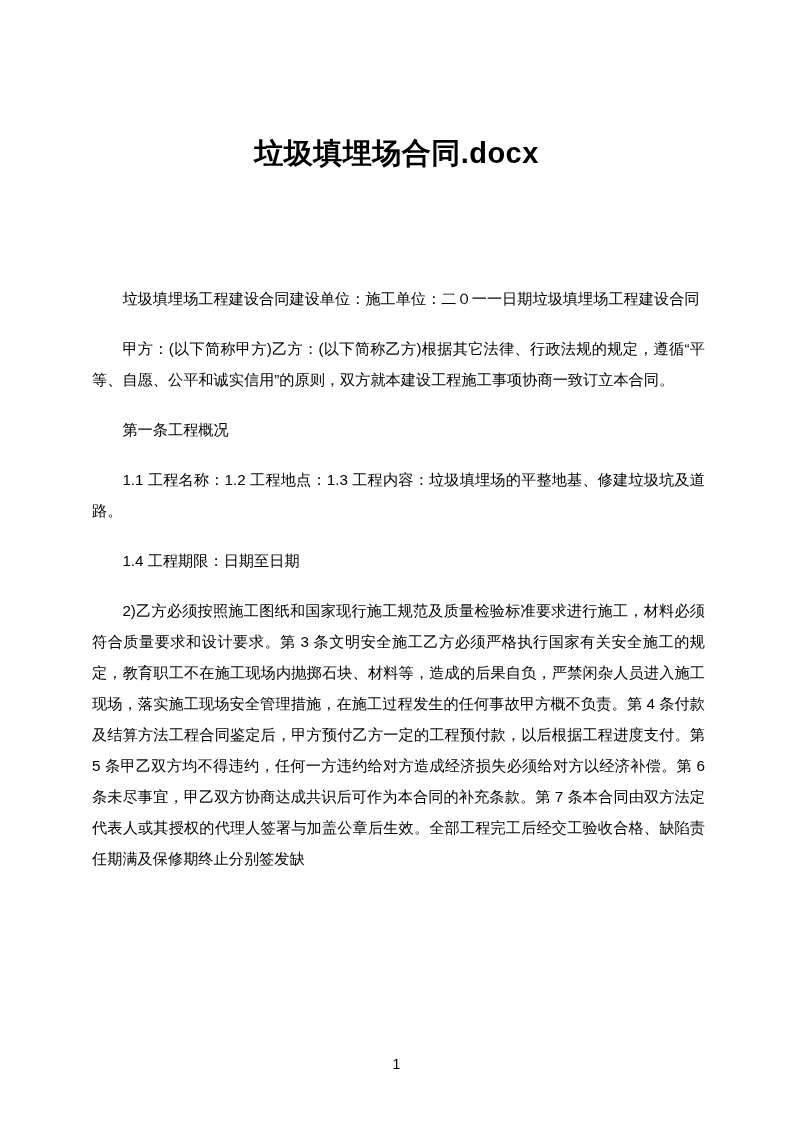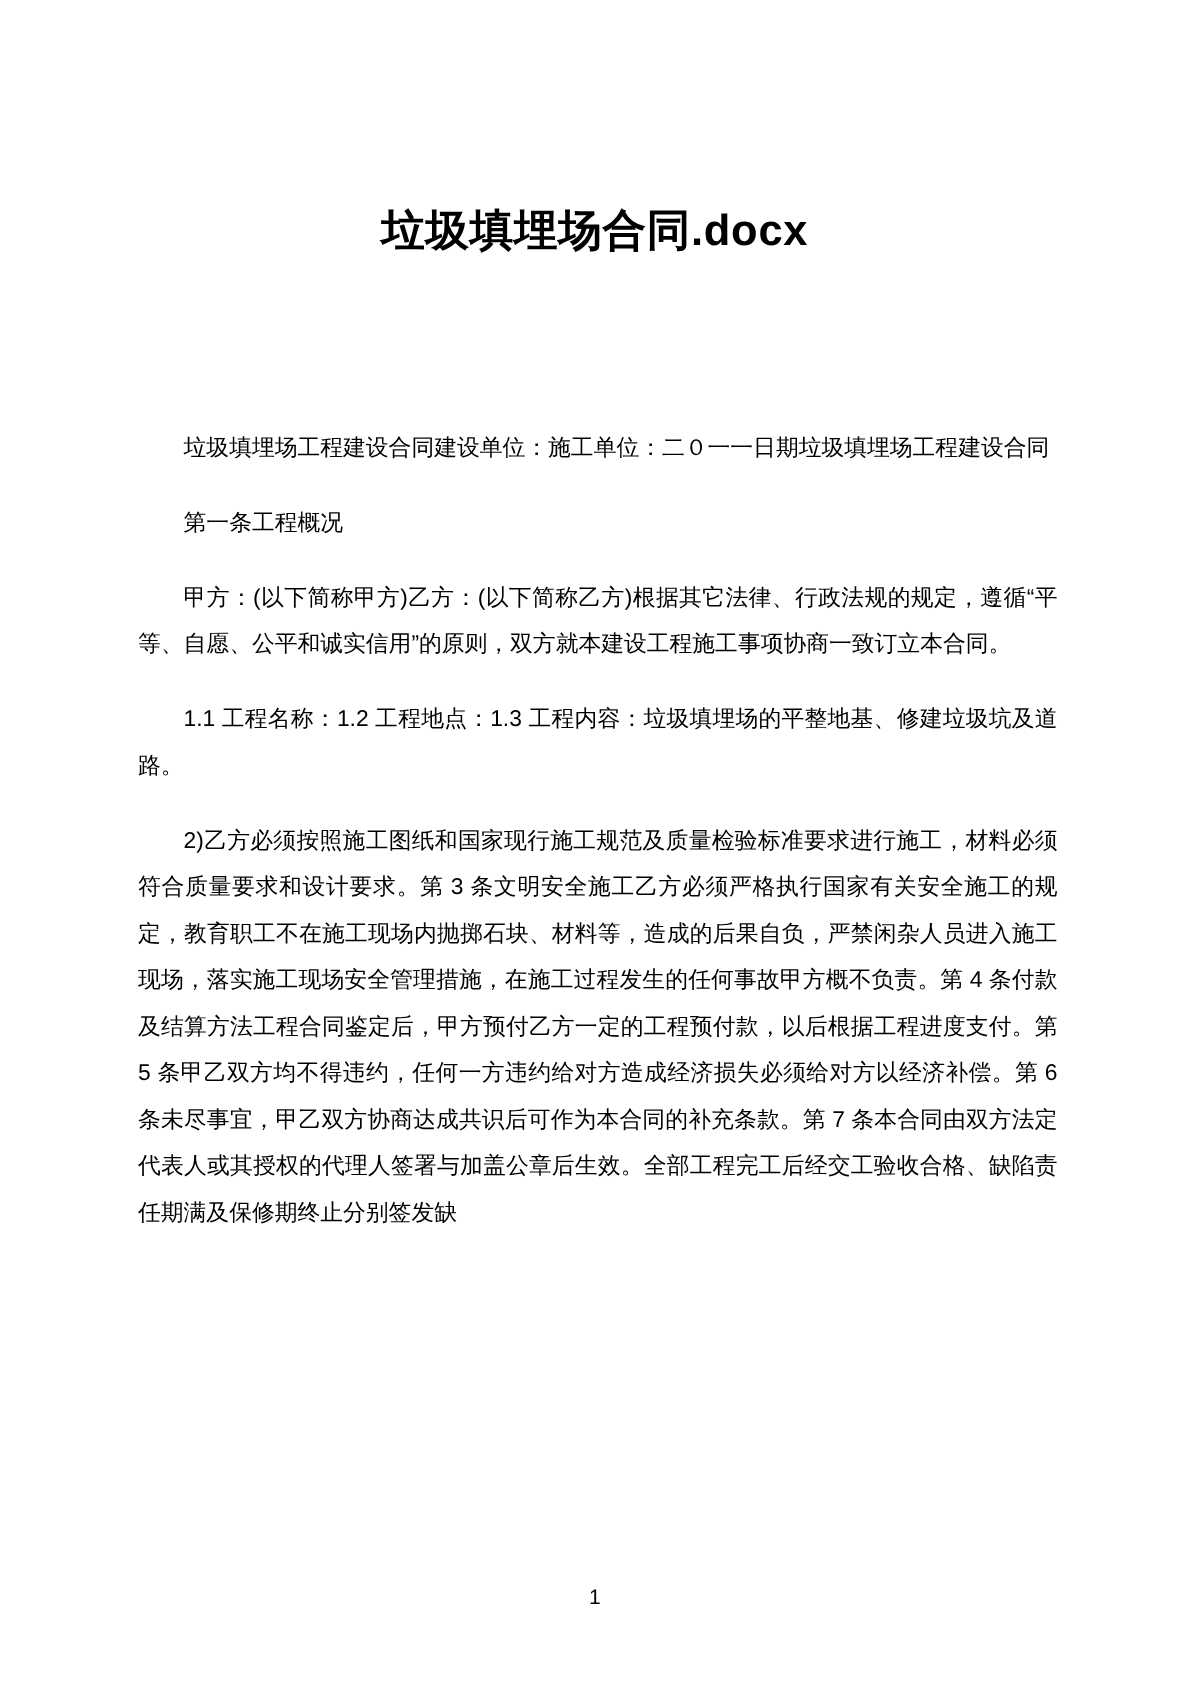--- a/index.html
+++ b/index.html
@@ -62,21 +62,22 @@
 </style>
 </head>
 <body>
 
 <div class="page">
 
   <h1 class="doc-title">垃圾填埋场合同.docx</h1>
 
   <div class="body-block">
     <p class="para">垃圾填埋场工程建设合同建设单位：施工单位：二０一一日期垃圾填埋场工程建设合同</p>
+    <p class="para">甲方：(以下简称甲方)乙方：(以下简称乙方)根据其它法律、行政法规的规定，遵循“平等、自愿、公平和诚实信用”的原则，双方就本建设工程施工事项协商一致订立本合同。</p>
     <p class="para">第一条工程概况</p>
-    <p class="para">甲方：(以下简称甲方)乙方：(以下简称乙方)根据其它法律、行政法规的规定，遵循“平等、自愿、公平和诚实信用”的原则，双方就本建设工程施工事项协商一致订立本合同。</p>
     <p class="para">1.1 工程名称：1.2 工程地点：1.3 工程内容：垃圾填埋场的平整地基、修建垃圾坑及道路。</p>
+    <p class="para">1.4 工程期限：日期至日期</p>
     <p class="para">2)乙方必须按照施工图纸和国家现行施工规范及质量检验标准要求进行施工，材料必须符合质量要求和设计要求。第 3 条文明安全施工乙方必须严格执行国家有关安全施工的规定，教育职工不在施工现场内抛掷石块、材料等，造成的后果自负，严禁闲杂人员进入施工现场，落实施工现场安全管理措施，在施工过程发生的任何事故甲方概不负责。第 4 条付款及结算方法工程合同鉴定后，甲方预付乙方一定的工程预付款，以后根据工程进度支付。第 5 条甲乙双方均不得违约，任何一方违约给对方造成经济损失必须给对方以经济补偿。第 6 条未尽事宜，甲乙双方协商达成共识后可作为本合同的补充条款。第 7 条本合同由双方法定代表人或其授权的代理人签署与加盖公章后生效。全部工程完工后经交工验收合格、缺陷责任期满及保修期终止分别签发缺</p>
   </div>
 
   <div class="page-number">1</div>
 
 </div>
 
 </body></html>

